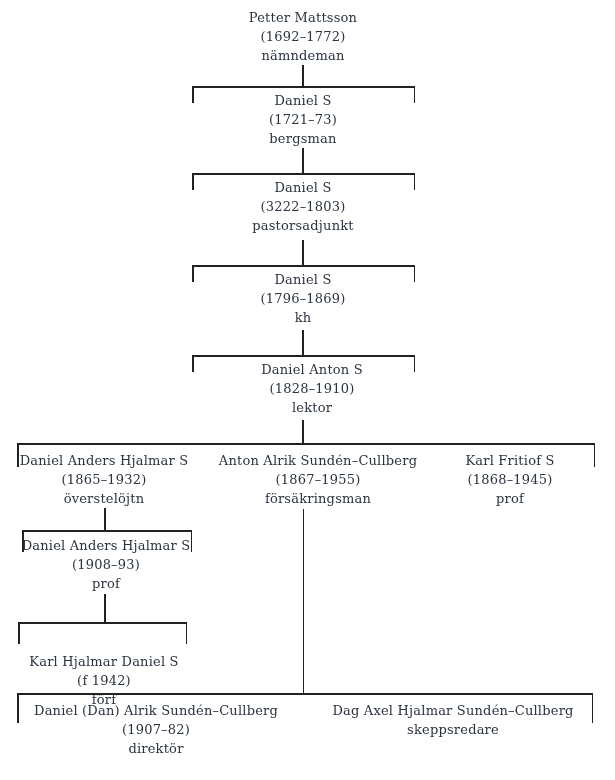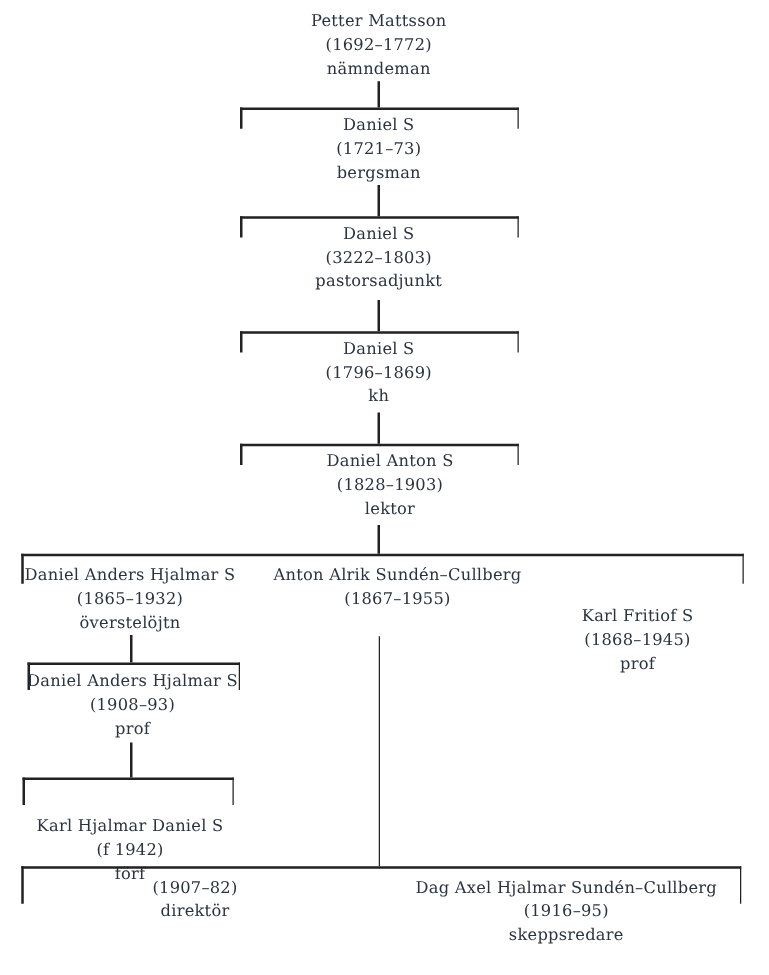--- a/index.html
+++ b/index.html
@@ -68,41 +68,42 @@
     <span>kh</span>
   </div>
 
   <div class="vl" style="left:302px;top:330px;height:25px;"></div>
   <div class="hl" style="left:192px;top:355px;width:223px;"></div>
   <div class="vl" style="left:192px;top:355px;height:17px;"></div>
   <div class="vl" style="left:413.5px;top:355px;height:17px;"></div>
 
   <div class="node" style="left:287px;top:360px;margin-left:25px;">
     <span>Daniel Anton S</span>
-    <span>(1828–1903)</span>
+    <span>(1828–1910)</span>
     <span>lektor</span>
   </div>
 
   <div class="vl" style="left:302px;top:420px;height:23px;"></div>
   <div class="hl" style="left:17px;top:443px;width:578px;"></div>
   <div class="vl" style="left:17px;top:443px;height:24px;"></div>
   <div class="vl" style="left:593.5px;top:443px;height:24px;"></div>
 
   <div class="node" style="left:104px;top:451px;">
     <span>Daniel Anders Hjalmar S</span>
     <span>(1865–1932)</span>
     <span>överstelöjtn</span>
   </div>
 
   <div class="node" style="left:318px;top:451px;">
     <span>Anton Alrik Sundén–Cullberg</span>
     <span>(1867–1955)</span>
+    <span>försäkringsman</span>
   </div>
 
-  <div class="node" style="left:510px;top:451px;margin-top:33px;">
+  <div class="node" style="left:510px;top:451px;">
     <span>Karl Fritiof S</span>
     <span>(1868–1945)</span>
     <span>prof</span>
   </div>
 
   <div class="vl" style="left:104px;top:508px;height:22px;"></div>
   <div class="hl" style="left:22px;top:530px;width:170px;"></div>
   <div class="vl" style="left:22px;top:530px;height:22px;"></div>
   <div class="vl" style="left:190.5px;top:530px;height:22px;"></div>
 
@@ -123,23 +124,23 @@
     <span>Karl Hjalmar Daniel S</span>
     <span>(f 1942)</span>
     <span>förf</span>
   </div>
 
   <div class="hl" style="left:17px;top:693px;width:576px;"></div>
   <div class="vl" style="left:17px;top:693px;height:30px;"></div>
   <div class="vl" style="left:591.5px;top:693px;height:30px;"></div>
 
   <div class="node" style="left:156px;top:701px;">
+    <span>Daniel (Dan) Alrik Sundén–Cullberg</span>
     <span>(1907–82)</span>
     <span>direktör</span>
   </div>
 
   <div class="node" style="left:453px;top:701px;">
     <span>Dag Axel Hjalmar Sundén–Cullberg</span>
-    <span>(1916–95)</span>
     <span>skeppsredare</span>
   </div>
 
 </div>
 
 </body></html>

